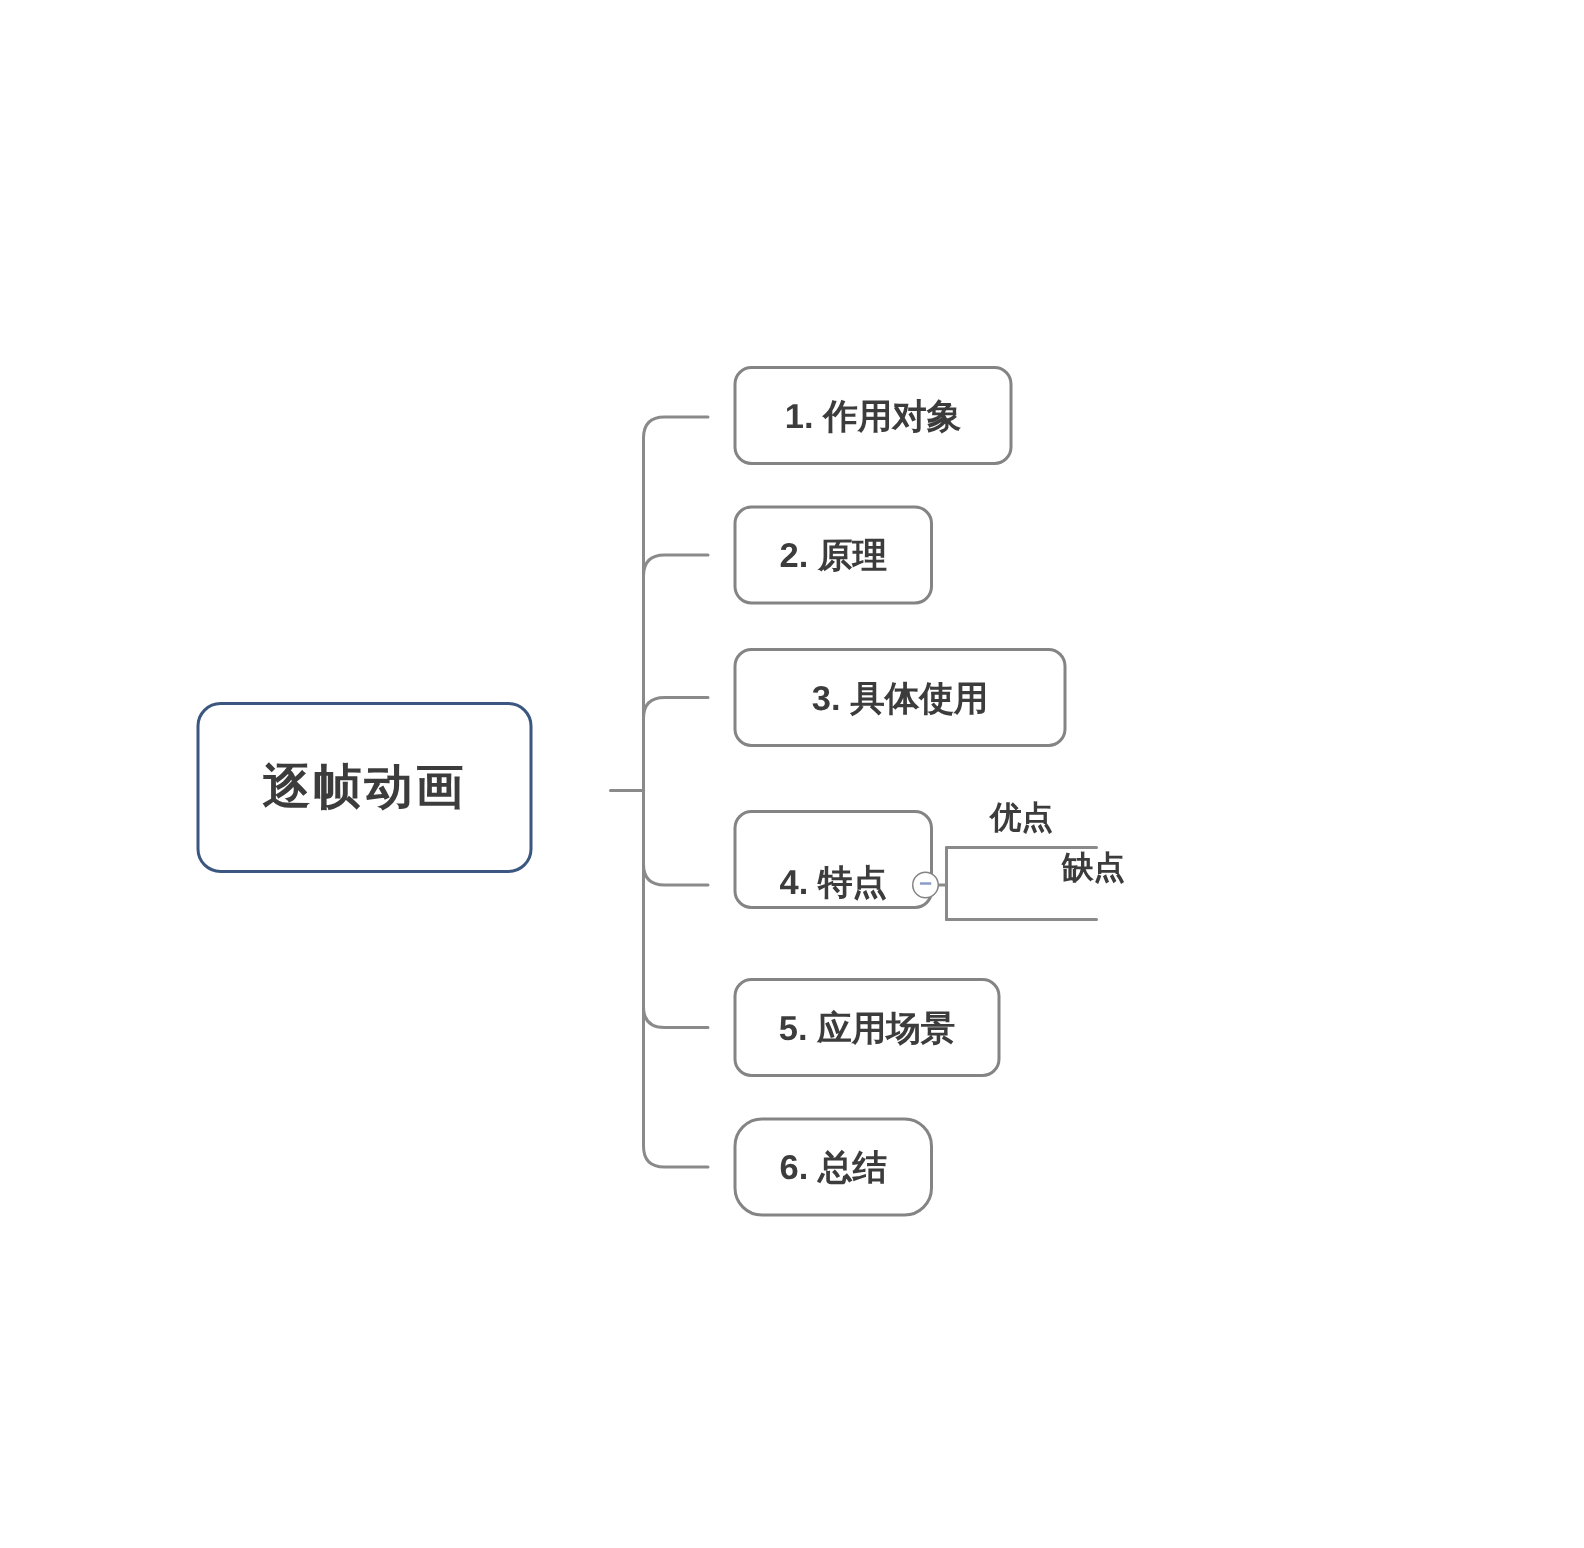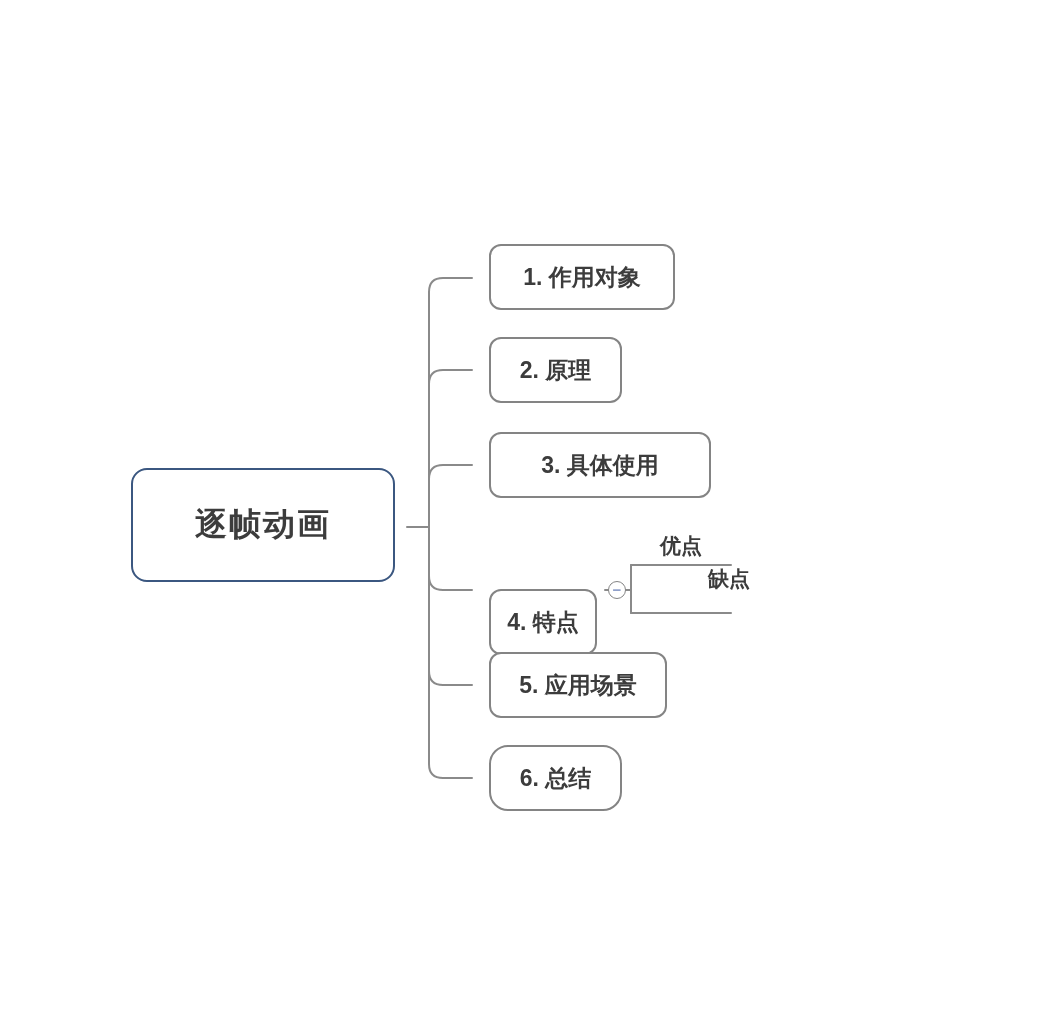--- a/index.html
+++ b/index.html
@@ -28,41 +28,41 @@
     background: #ffffff;
     color: #3c3c3c;
     box-sizing: border-box;
     z-index: 1;
     cursor: default;
     white-space: nowrap;
   }
 
   .root-topic {
     left: 131px; top: 468px;
-    width: 264px; height: 114px;
+    width: 224px; height: 114px;
     border: 2px solid #3b5780;
     border-radius: 16px;
     font-size: 32px;
     font-weight: 700;
     letter-spacing: 2px;
   }
 
   .branch-topic {
     left: 472px;
     height: 66px;
     border: 2px solid #848484;
     border-radius: 12px;
     font-size: 23px;
     font-weight: 600;
     margin-left: 17px;
   }
   .b1 { top: 244px; width: 186px; }
   .b2 { top: 337px; width: 133px; }
   .b3 { top: 432px; width: 222px; }
-  .b4 { top: 589px; width: 108px; }
+  .b4 { top: 540px; width: 133px; align-items: flex-end; }
   .b5 { top: 652px; width: 178px; text-align: right; }
   .b6 { top: 745px; width: 133px; border-radius: 19px; }
 
   .subtopic {
     position: absolute;
     left: 631px;
     width: 100px;
     height: 30px;
     line-height: 30px;
     text-align: center;

